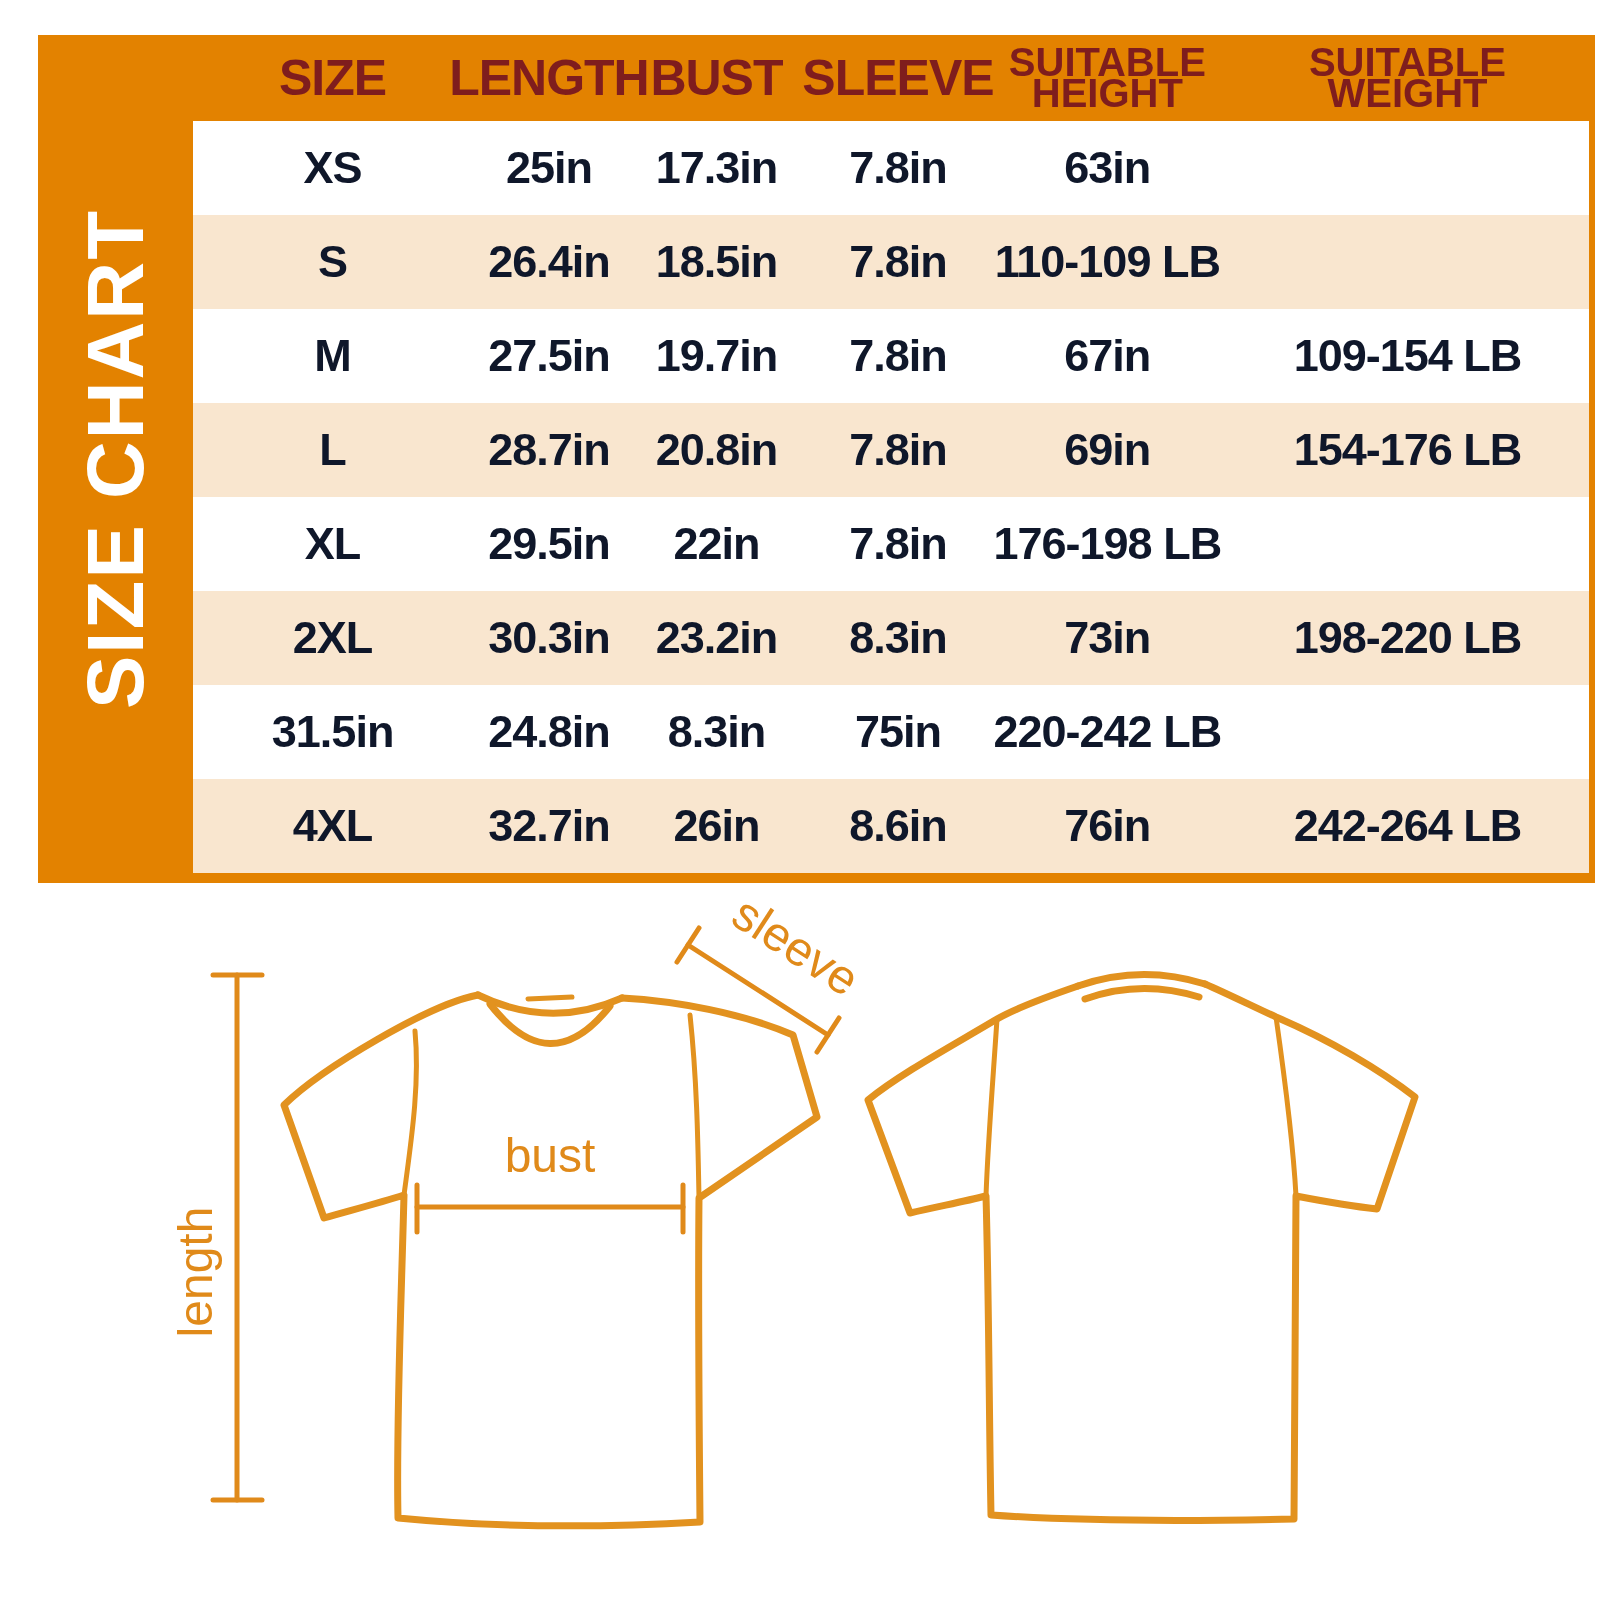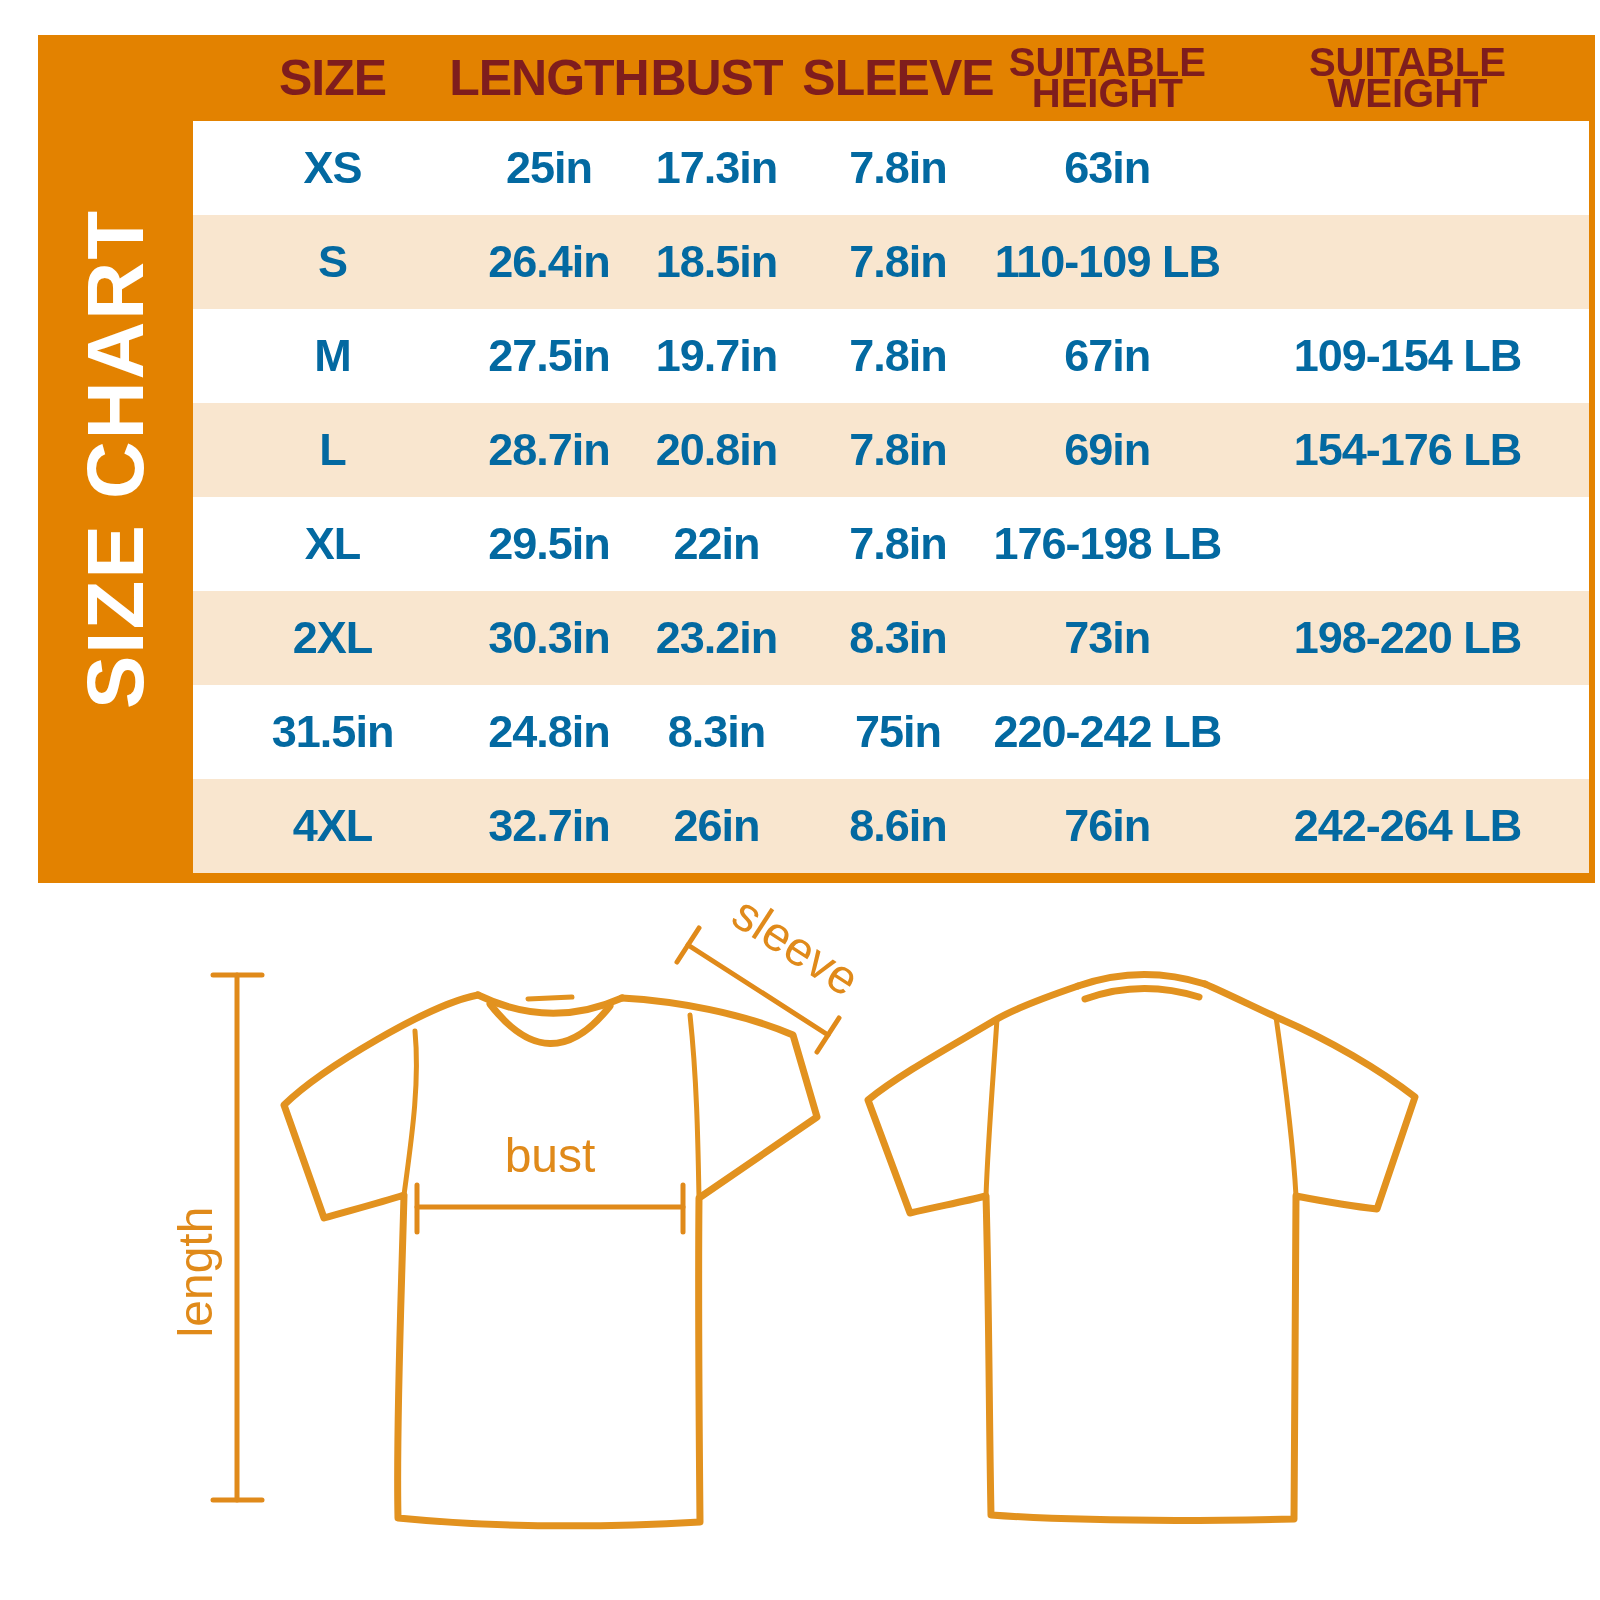--- a/index.html
+++ b/index.html
@@ -14,21 +14,21 @@
   .main{position:absolute;left:155px;top:0;right:6px;bottom:10px;display:flex;flex-direction:column;}
   .thead,.row{display:grid;grid-template-columns:20% 11% 13% 13% 17% 26%;align-items:center;}
   .thead{height:86px;flex:0 0 86px;color:#7f1d1d;}
   .th{display:flex;flex-direction:column;align-items:center;justify-content:center;
       font-weight:700;font-size:50px;letter-spacing:-1px;line-height:1;text-align:center;}
   .th.two-line span{font-size:40px;line-height:31px;letter-spacing:0;}
   .tbody{flex:1;display:flex;flex-direction:column;}
   .row{flex:1;}
   .row.plain{background:#ffffff;}
   .row.stripe{background:#f9e6cf;}
-  .td{text-align:center;color:#0369a1;font-weight:700;font-size:45px;letter-spacing:-1px;}
+  .td{text-align:center;color:#0f172a;font-weight:700;font-size:45px;letter-spacing:-1px;}
 
   
   .diagram{position:absolute;left:0;top:900px;width:1600px;height:700px;}
   .outline{fill:none;stroke:#e2921f;stroke-width:7;stroke-linecap:round;stroke-linejoin:round;}
   .seam{fill:none;stroke:#e2921f;stroke-width:5;stroke-linecap:round;}
   .measure{fill:none;stroke:#e08a1a;stroke-width:5;stroke-linecap:round;}
   .mlabel{fill:#e08a1a;font-family:"Liberation Sans",sans-serif;font-size:48px;}
 </style>
 </head>
 <body>

